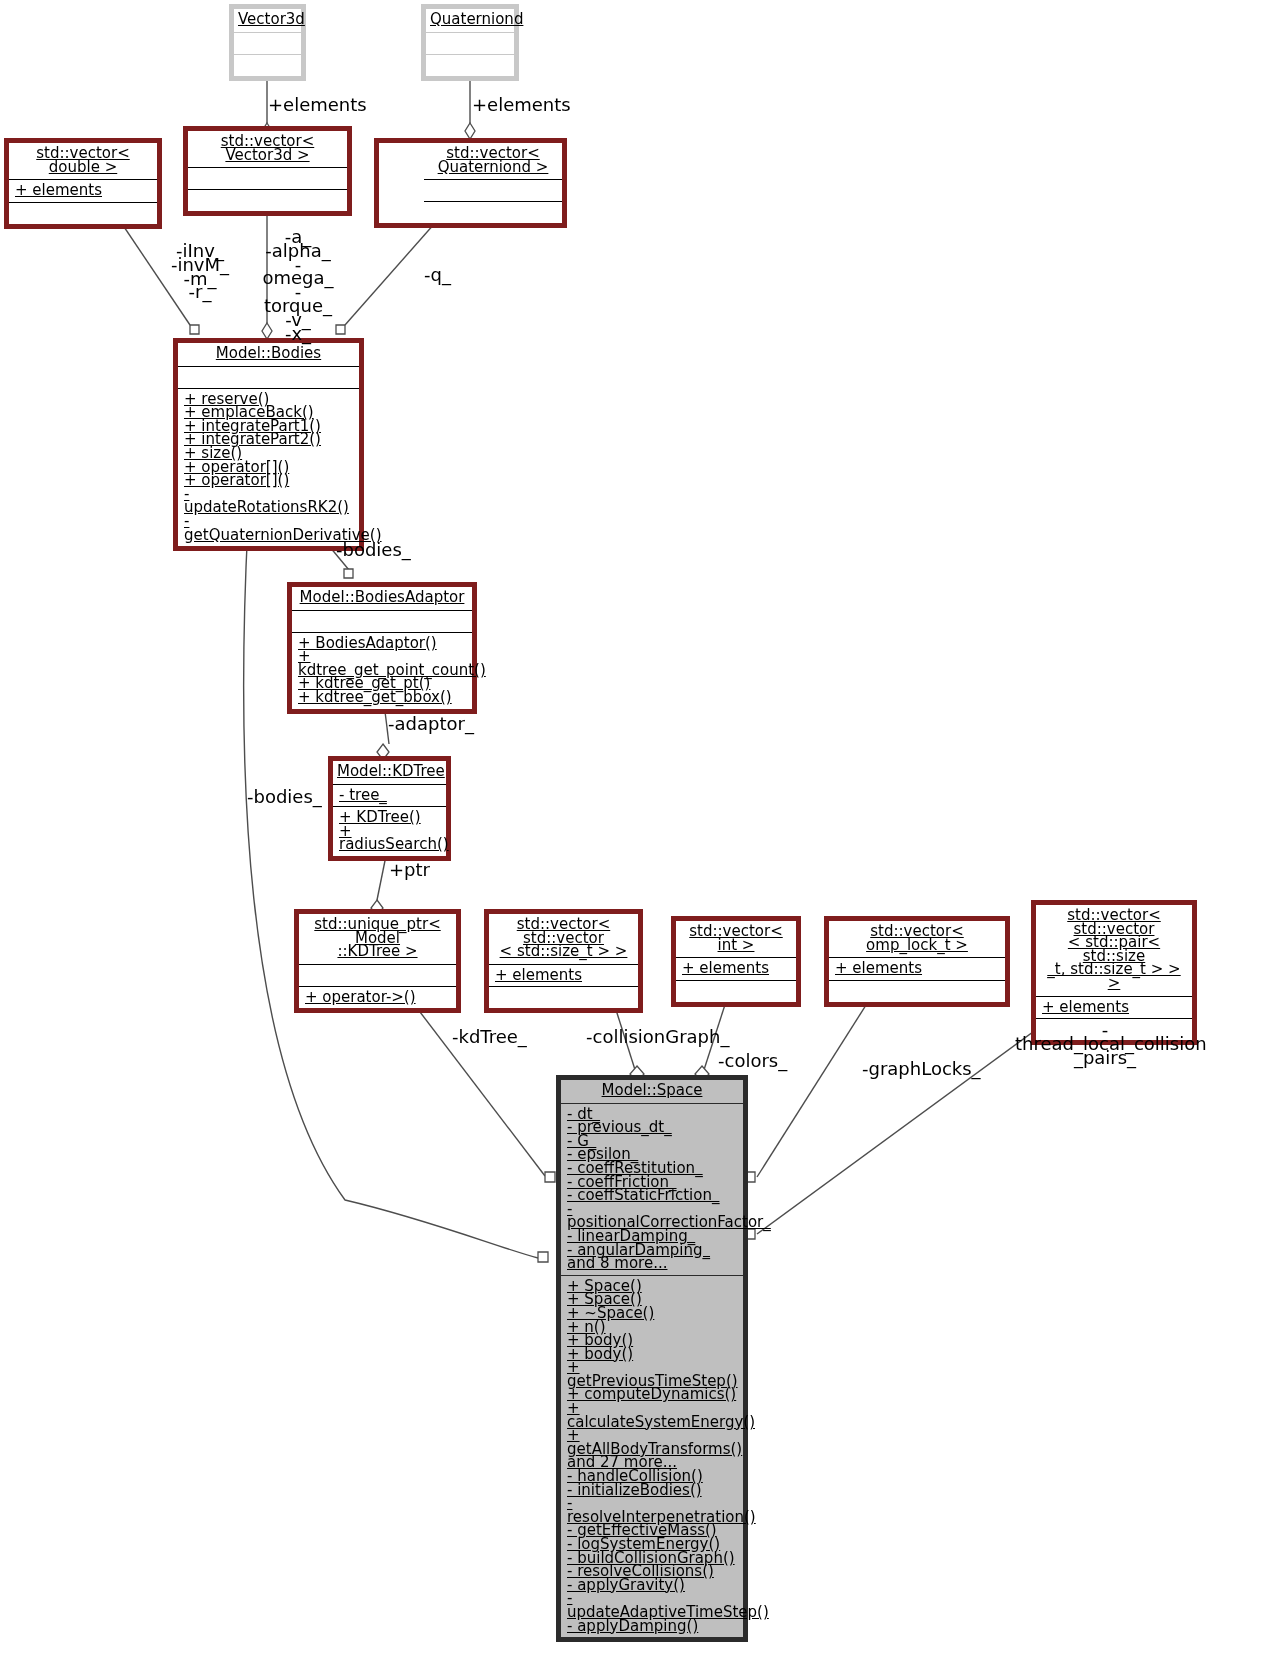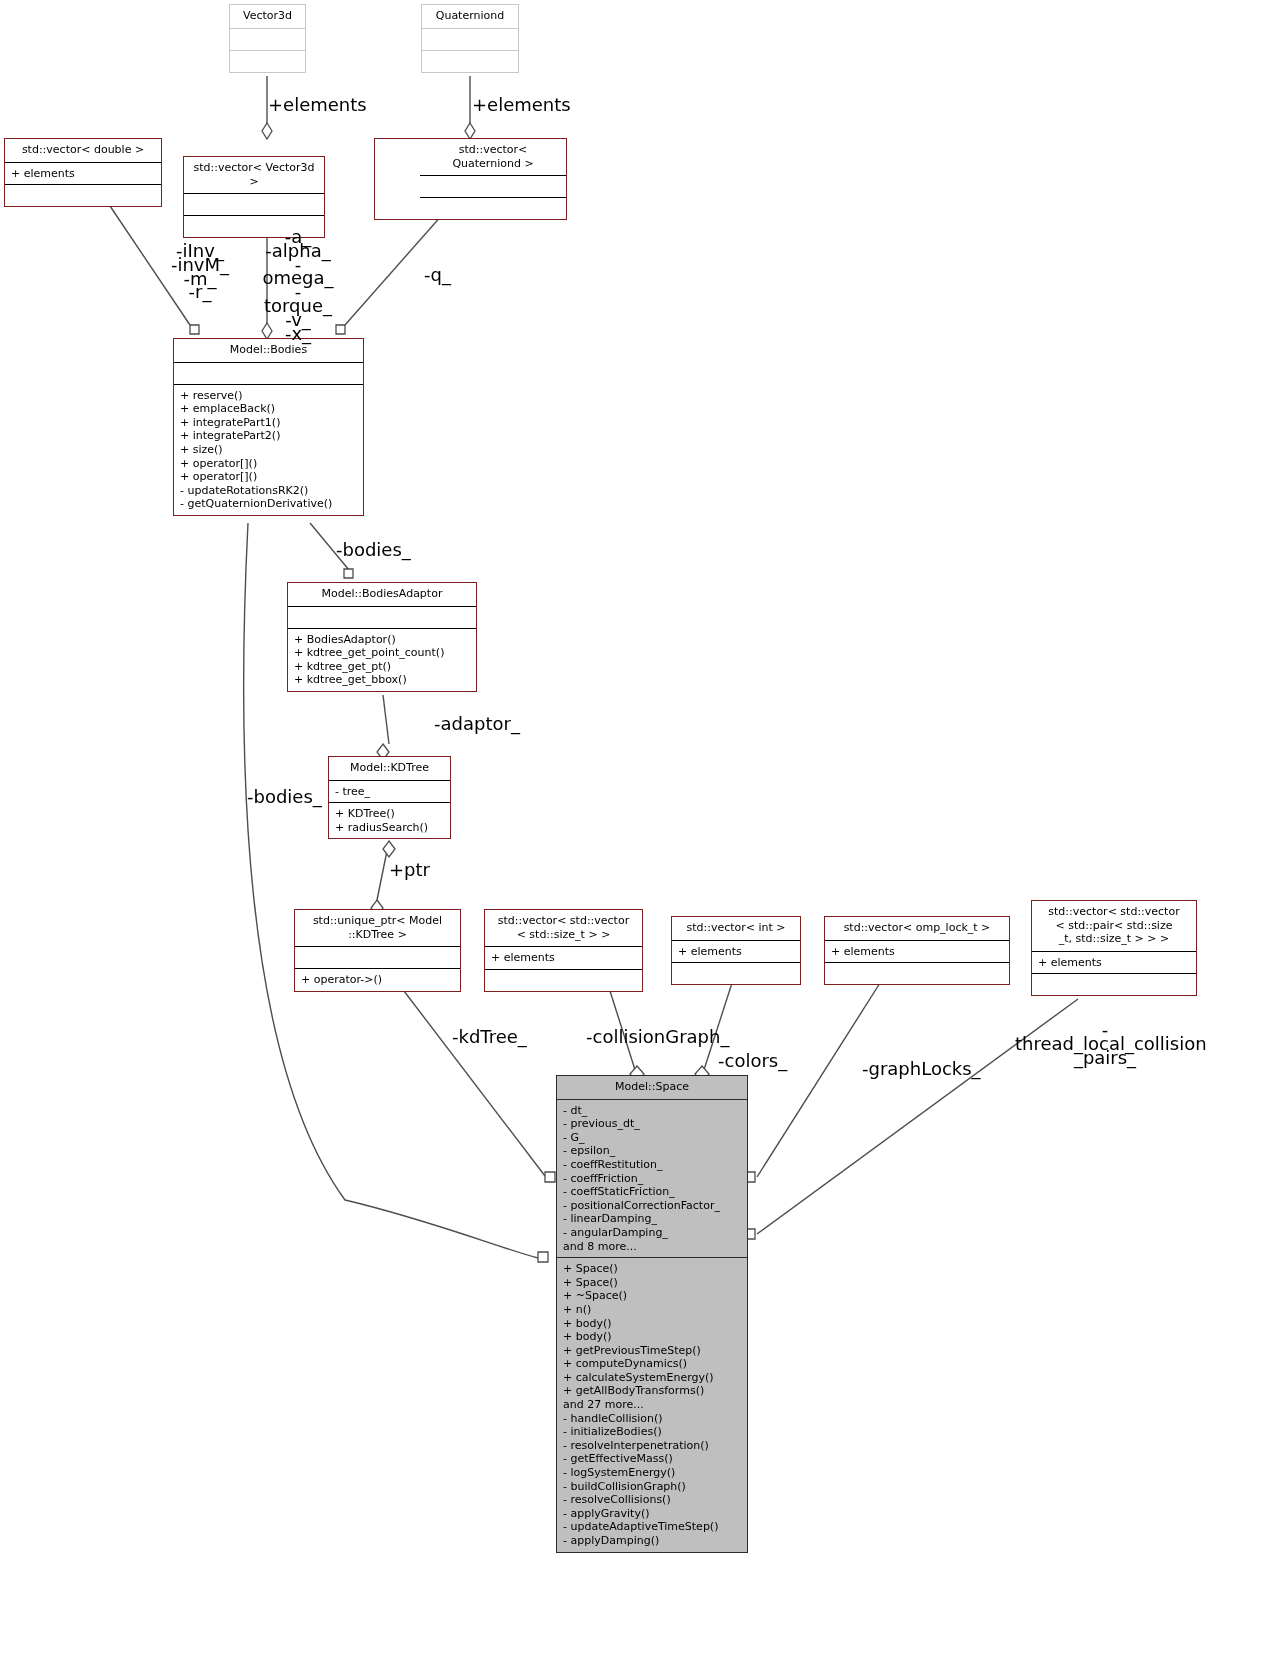--- a/index.html
+++ b/index.html
@@ -9,23 +9,24 @@
     color:#000;
   }
   #stage{position:absolute;left:0;top:0;width:1274px;height:1661px;}
   svg#edges{position:absolute;left:0;top:0;width:1274px;height:1661px;}
 
   
   .node{
     position:absolute;
     box-sizing:border-box;
     background:#ffffff;
-    border:1px solid #7f1d1d;
-    font-size:11px;
+    border:5px solid #7f1d1d;
+    font-size:15px;
     line-height:13.6px;
+    text-decoration:underline;
   }
   .node.grey{background:#bfbfbf;border-color:#2b2b2b;}
   .node.light{border-color:#c8c8c8;}
   .node .title{
     text-align:center;
     padding:4px 4px 5px 4px;
     white-space:pre-line;
   }
   .node .sep{border-top:1px solid #000;}
   .node.grey .sep{border-top:1px solid #2b2b2b;}
@@ -119,21 +120,21 @@
     <div class="compart sep empty"></div>
     <div class="compart sep empty"></div>
   </div>
 
   <div class="node" style="left:4px;top:138px;width:158px;">
     <div class="title">std::vector&lt; double &gt;</div>
     <div class="compart sep">+ elements</div>
     <div class="compart sep empty"></div>
   </div>
 
-  <div class="node" style="left:183px;top:156px;width:142px;">
+  <div class="node" style="left:183px;top:126px;width:169px;">
     <div class="title">std::vector&lt; Vector3d &gt;</div>
     <div class="compart sep empty"></div>
     <div class="compart sep empty"></div>
   </div>
 
   <div class="node" style="left:374px;top:138px;width:193px;padding-left:45px;">
     <div class="title">std::vector&lt; Quaterniond &gt;</div>
     <div class="compart sep empty"></div>
     <div class="compart sep empty"></div>
   </div>
@@ -247,21 +248,21 @@
 -r_</div>
   <div class="elabel ctr" style="left:262px;top:230px;width:72px;">-a_
 -alpha_
 -omega_
 -torque_
 -v_
 -x_</div>
   <div class="elabel lft" style="left:424px;top:268px;">-q_</div>
 
   <div class="elabel lft" style="left:336px;top:543px;">-bodies_</div>
-  <div class="elabel lft" style="left:388px;top:717px;padding-left:46px;">-adaptor_</div>
+  <div class="elabel lft" style="left:388px;top:717px;">-adaptor_</div>
   <div class="elabel lft" style="left:389px;top:863px;">+ptr</div>
 
   <div class="elabel lft" style="left:247px;top:790px;">-bodies_</div>
 
   <div class="elabel lft" style="left:452px;top:1030px;">-kdTree_</div>
   <div class="elabel lft" style="left:586px;top:1030px;">-collisionGraph_</div>
   <div class="elabel lft" style="left:718px;top:1030px;margin-top:24px;">-colors_</div>
   <div class="elabel lft" style="left:862px;top:1062px;">-graphLocks_</div>
   <div class="elabel ctr" style="left:1015px;top:1023px;width:180px;">-thread_local_collision
 _pairs_</div>

